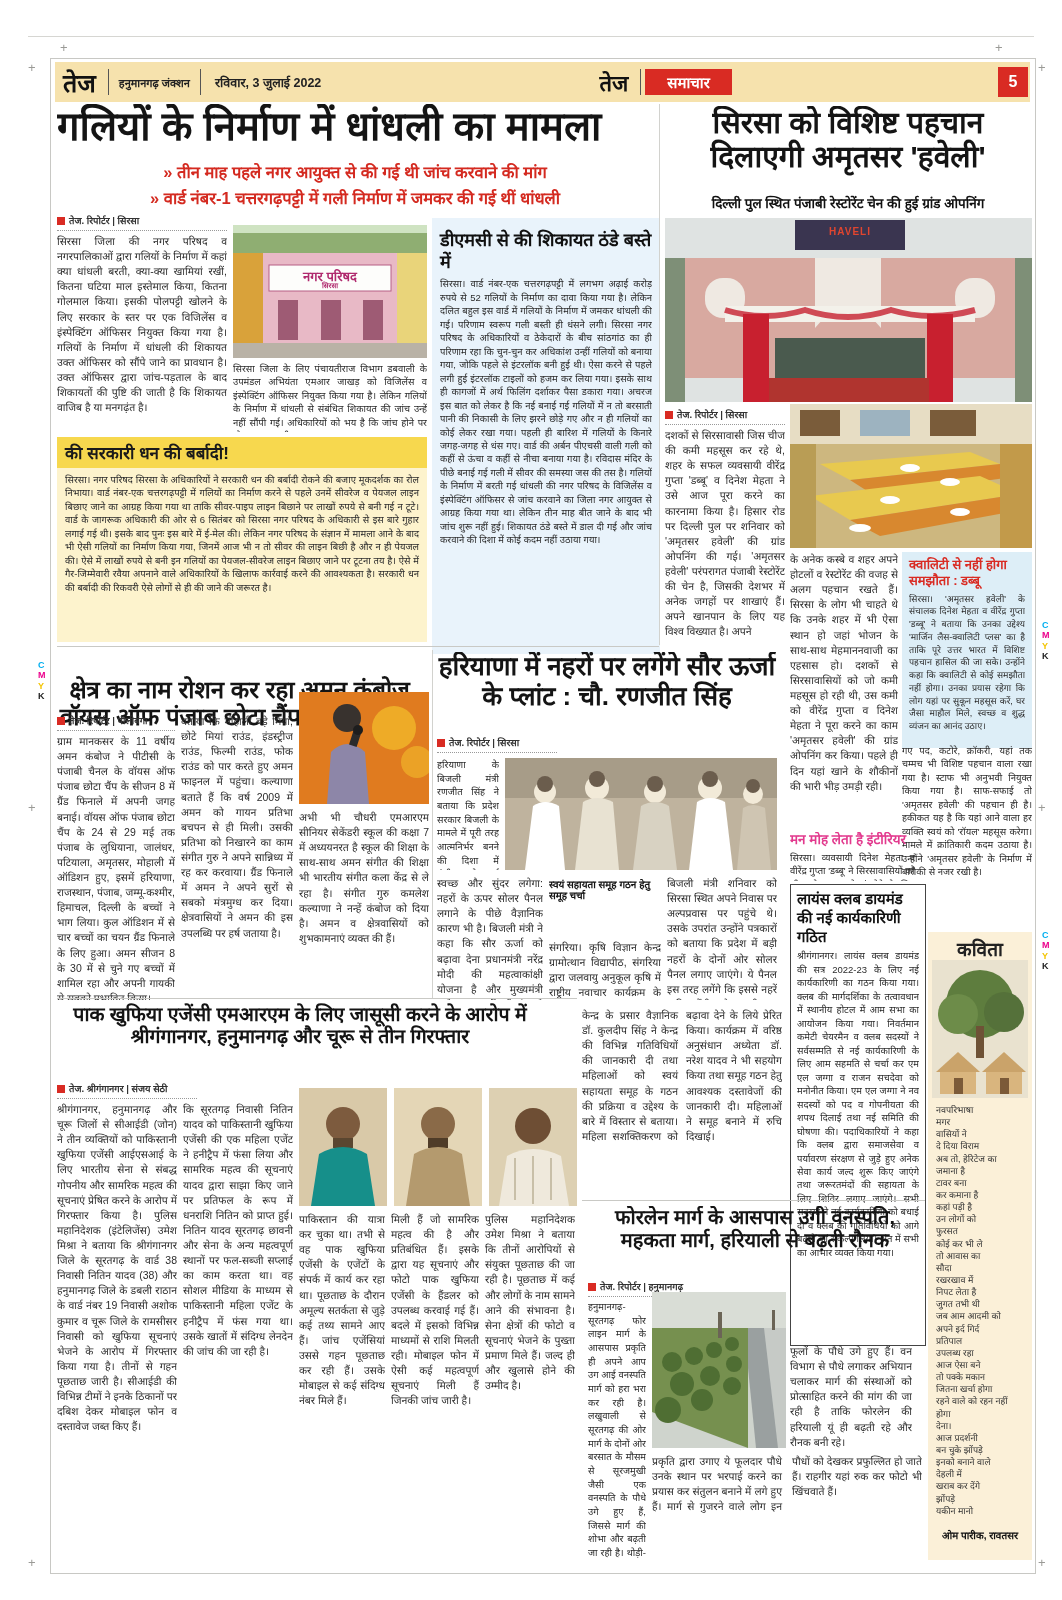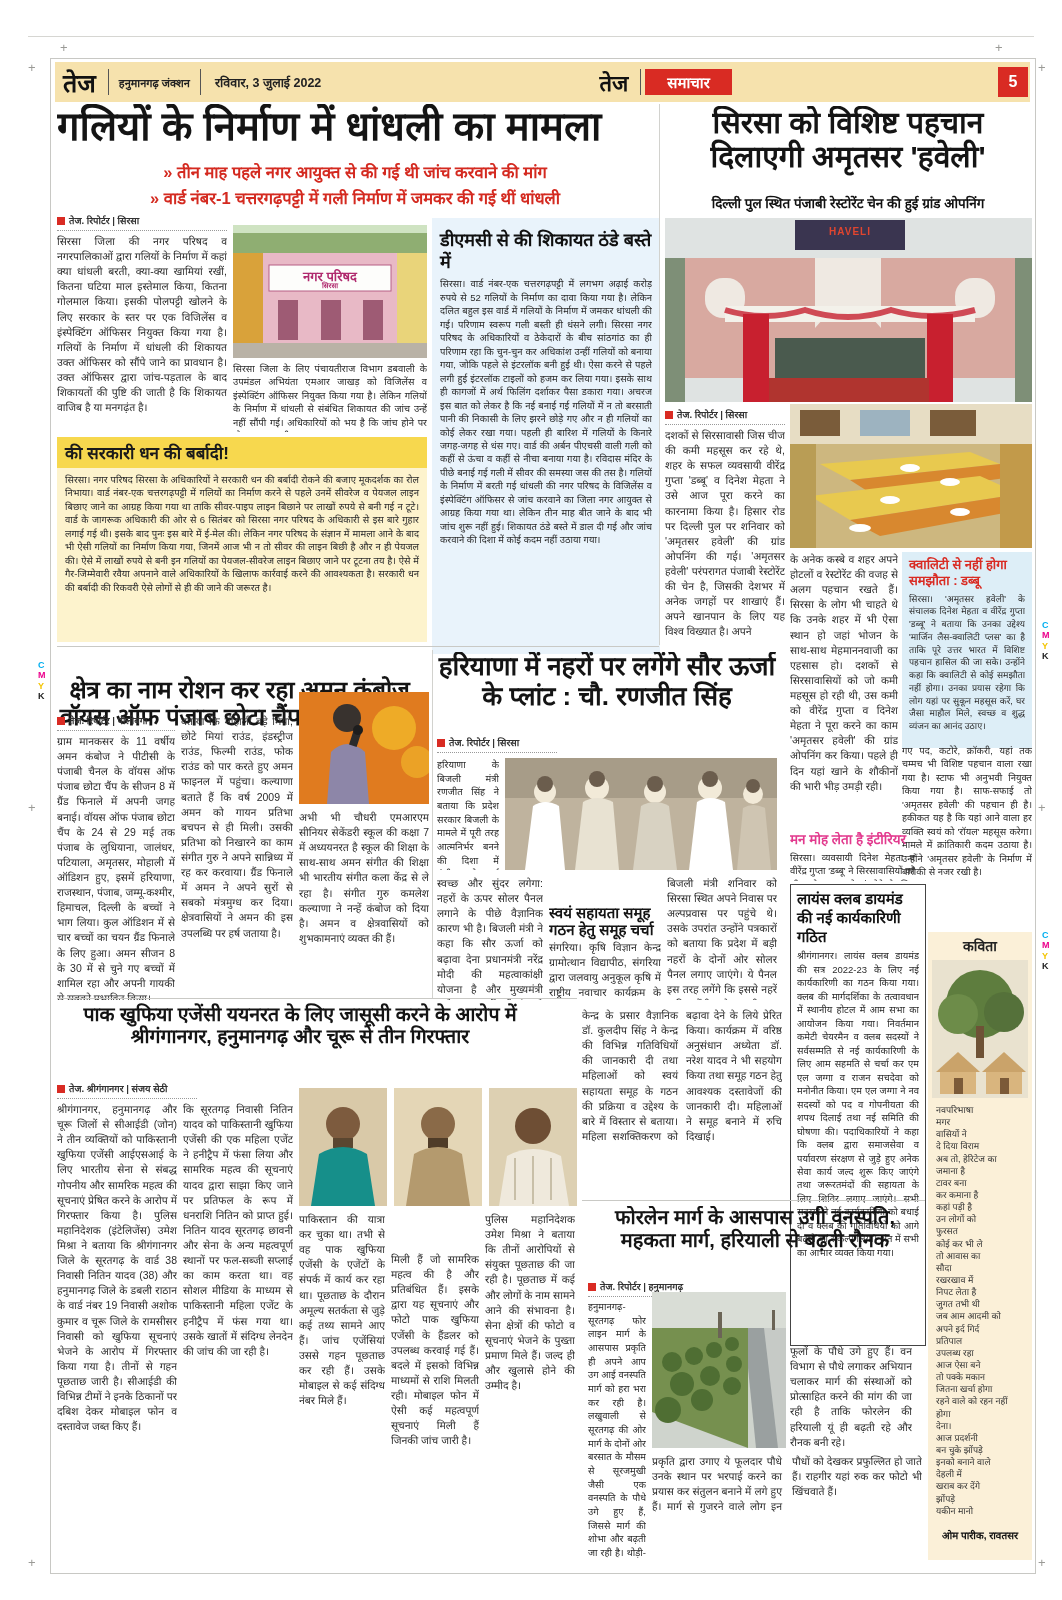--- a/index.html
+++ b/index.html
@@ -40,21 +40,21 @@
   .ybox .yhead{background:#f7d84e;color:#1a1a1a;font-size:17px;font-weight:800;padding:4px 8px;}
   .ybox .ybody{padding:5px 8px;}
   .bluebox{position:absolute;background:#e9f3fb;overflow:hidden;padding:12px 8px;}
   .bluebox .bhead{font-size:18px;font-weight:800;color:#101010;line-height:1.2;margin-bottom:4px;}
   .qbox{position:absolute;background:#ddeef7;overflow:hidden;padding:5px 7px;}
   .qbox .qhead{color:#d92b23;font-weight:800;font-size:13px;line-height:1.25;margin-bottom:3px;}
   .manmoh-h{color:#e23a8e;font-weight:800;font-size:13.5px;line-height:1.2;overflow:hidden;}
   .lions{position:absolute;border:1px solid #444;background:#fff;padding:5px 6px;overflow:hidden;}
   .lions .lhead{font-size:15px;font-weight:800;line-height:1.25;color:#111;margin-bottom:3px;}
   .kavita{position:absolute;background:#fbf0d8;overflow:hidden;}
-  .kavita .khead{text-align:center;font-weight:800;font-size:14px;padding-top:4px;}
+  .kavita .khead{text-align:center;font-weight:800;font-size:19px;padding-top:4px;}
   .poem{white-space:pre-line;font-size:9px;line-height:1.35;color:#333;overflow:hidden;}
   .poet{font-weight:800;font-size:10px;color:#111;text-align:center;}
   .photo{position:absolute;overflow:hidden;background:#ddd;}
   .photo svg{display:block;width:100%;height:100%;}
 </style>
 </head>
 <body>
 
 <div class="sheet">
   <div class="topline"></div>
@@ -318,26 +318,26 @@
       <path d="M70 112 L78 44 Q92 36 108 44 L114 112 Z" fill="#e8e2d2"></path>
       <path d="M128 112 L136 48 Q150 40 164 48 L172 112 Z" fill="#d8d2c2"></path>
       <path d="M184 112 L192 44 Q205 36 220 44 L228 112 Z" fill="#ffffff"></path>
       <path d="M232 112 L238 50 Q248 44 260 50 L266 112 Z" fill="#cfc5b2"></path>
     </svg>
   </div>
   <div class="abs bt" style="left:437px;top:758px;width:62px;height:112px;font-size:9.5px;">हरियाणा के बिजली मंत्री रणजीत सिंह ने बताया कि प्रदेश सरकार बिजली के मामले में पूरी तरह आत्मनिर्भर बनने की दिशा में गंभीरता से कार्य कर रही है। प्रदेश में जो भी पावर प्लांट लगाने की योजना बनाई जा रही है, उन पर निरंतर ध्यान दिया जा रहा है। नवीन एवं नवीकरणीय ऊर्जा विभाग प्रदेश की बड़ी नहरों पर सोलर पैनल के जरिए पावर प्लांट लगाने का प्रयास बनाया जा रहा है।</div>
   <div class="abs bt" style="left:437px;top:876px;width:106px;height:124px;">स्वच्छ और सुंदर लगेगा: नहरों के ऊपर सोलर पैनल लगाने के पीछे वैज्ञानिक कारण भी है। बिजली मंत्री ने कहा कि सौर ऊर्जा को बढ़ावा देना प्रधानमंत्री नरेंद्र मोदी की महत्वाकांक्षी योजना है और मुख्यमंत्री मनोहर लाल की भी मंशा है कि हर खेत व हर घर तक बिजली पहुंचे।</div>
   <div class="abs bt" style="left:667px;top:876px;width:110px;height:124px;">बिजली मंत्री शनिवार को सिरसा स्थित अपने निवास पर अल्पप्रवास पर पहुंचे थे। उसके उपरांत उन्होंने पत्रकारों को बताया कि प्रदेश में बड़ी नहरों के दोनों ओर सोलर पैनल लगाए जाएंगे। ये पैनल इस तरह लगेंगे कि इससे नहरें ढकी रहेंगी और पानी का वाष्पीकरण भी रुकेगा।</div>
 
-  <div class="abs hl" style="left:549px;top:904px;width:112px;height:38px;font-size:15px;">स्वयं सहायता समूह गठन हेतु समूह चर्चा</div>
+  <div class="abs hl" style="left:549px;top:879px;width:112px;height:38px;font-size:10px;">स्वयं सहायता समूह गठन हेतु समूह चर्चा</div>
   <div class="abs bt" style="left:549px;top:940px;width:112px;height:60px;">संगरिया। कृषि विज्ञान केन्द्र ग्रामोत्थान विद्यापीठ, संगरिया द्वारा जलवायु अनुकूल कृषि में राष्ट्रीय नवाचार कार्यक्रम के अन्तर्गत गांव हिरणावाली में स्वयं सहायता समूह के गठन विषय पर समूह चर्चा का आयोजन किया गया। जिसमें 29 ग्रामीण महिलाओं ने भाग लिया।</div>
   <div class="abs bt" style="left:582px;top:1008px;width:200px;height:190px;column-count:2;column-gap:8px;">केन्द्र के प्रसार वैज्ञानिक डॉ. कुलदीप सिंह ने केन्द्र की विभिन्न गतिविधियों की जानकारी दी तथा महिलाओं को स्वयं सहायता समूह के गठन की प्रक्रिया व उद्देश्य के बारे में विस्तार से बताया। महिला सशक्तिकरण को बढ़ावा देने के लिये प्रेरित किया। कार्यक्रम में वरिष्ठ अनुसंधान अध्येता डॉ. नरेश यादव ने भी सहयोग किया तथा समूह गठन हेतु आवश्यक दस्तावेजों की जानकारी दी। महिलाओं ने समूह बनाने में रुचि दिखाई।</div>
 
   <div class="hline" style="left:57px;top:998px;width:520px;"></div>
-  <div class="abs hl" style="left:57px;top:1003px;width:486px;height:74px;font-size:19.5px;text-align:center;">पाक खुफिया एजेंसी ययनरत के लिए जासूसी करने के आरोप में श्रीगंगानगर, हनुमानगढ़ और चूरू से तीन गिरफ्तार</div>
+  <div class="abs hl" style="left:57px;top:1003px;width:486px;height:74px;font-size:19.5px;text-align:center;">पाक खुफिया एजेंसी एमआरएम के लिए जासूसी करने के आरोप में श्रीगंगानगर, हनुमानगढ़ और चूरू से तीन गिरफ्तार</div>
   <div class="abs byline" style="left:57px;top:1082px;width:140px;">
     <span class="ric"></span>
     <span>तेज. श्रीगंगानगर | संजय सेठी</span>
   </div>
   <div class="abs bt" style="left:57px;top:1102px;width:120px;height:458px;">श्रीगंगानगर, हनुमानगढ़ और चूरू जिलों से सीआईडी (जोन) ने तीन व्यक्तियों को पाकिस्तानी खुफिया एजेंसी आईएसआई के लिए भारतीय सेना से संबद्ध गोपनीय और सामरिक महत्व की सूचनाएं प्रेषित करने के आरोप में गिरफ्तार किया है। पुलिस महानिदेशक (इंटेलिजेंस) उमेश मिश्रा ने बताया कि श्रीगंगानगर जिले के सूरतगढ़ के वार्ड 38 निवासी नितिन यादव (38) और हनुमानगढ़ जिले के डबली राठान के वार्ड नंबर 19 निवासी अशोक कुमार व चूरू जिले के रामसीसर निवासी को खुफिया सूचनाएं भेजने के आरोप में गिरफ्तार किया गया है। तीनों से गहन पूछताछ जारी है। सीआईडी की विभिन्न टीमों ने इनके ठिकानों पर दबिश देकर मोबाइल फोन व दस्तावेज जब्त किए हैं।</div>
   <div class="abs bt" style="left:183px;top:1102px;width:110px;height:458px;">कि सूरतगढ़ निवासी नितिन यादव को पाकिस्तानी खुफिया एजेंसी की एक महिला एजेंट ने हनीट्रैप में फंसा लिया और सामरिक महत्व की सूचनाएं यादव द्वारा साझा किए जाने पर प्रतिफल के रूप में धनराशि नितिन को प्राप्त हुई। नितिन यादव सूरतगढ़ छावनी और सेना के अन्य महत्वपूर्ण स्थानों पर फल-सब्जी सप्लाई का काम करता था। वह सोशल मीडिया के माध्यम से पाकिस्तानी महिला एजेंट के हनीट्रैप में फंस गया था। उसके खातों में संदिग्ध लेनदेन की जांच की जा रही है।</div>
 
   <div class="photo" style="left:299px;top:1088px;width:278px;height:118px;background:#fff;">
     <svg viewBox="0 0 278 118" preserveAspectRatio="none">
       <rect width="278" height="118" fill="#ffffff"></rect>
@@ -351,21 +351,21 @@
       <path d="M107 118 L115 66 Q139 52 163 66 L171 118 Z" fill="#b49a6e"></path>
       <rect x="190" y="0" width="88" height="118" fill="#ddd0b2"></rect>
       <circle cx="234" cy="38" r="18" fill="#6e4e34"></circle>
       <path d="M200 118 L208 68 Q234 54 262 68 L270 118 Z" fill="#efe9dc"></path>
       <line x1="216" y1="70" x2="216" y2="112" stroke="#c8bfa8" stroke-width="2"></line>
       <line x1="234" y1="68" x2="234" y2="116" stroke="#c8bfa8" stroke-width="2"></line>
       <line x1="252" y1="70" x2="252" y2="112" stroke="#c8bfa8" stroke-width="2"></line>
     </svg>
   </div>
   <div class="abs bt" style="left:299px;top:1212px;width:86px;height:348px;">पाकिस्तान की यात्रा कर चुका था। तभी से वह पाक खुफिया एजेंसी के एजेंटों के संपर्क में कार्य कर रहा था। पूछताछ के दौरान अमूल्य सतर्कता से जुड़े कई तथ्य सामने आए हैं। जांच एजेंसियां उससे गहन पूछताछ कर रही हैं। उसके मोबाइल से कई संदिग्ध नंबर मिले हैं।</div>
-  <div class="abs bt" style="left:391px;top:1252px;width:88px;height:348px;">मिली हैं जो सामरिक महत्व की है और प्रतिबंधित हैं। इसके द्वारा यह सूचनाएं और फोटो पाक खुफिया एजेंसी के हैंडलर को उपलब्ध करवाई गई हैं। बदले में इसको विभिन्न माध्यमों से राशि मिलती रही। मोबाइल फोन में ऐसी कई महत्वपूर्ण सूचनाएं मिली हैं जिनकी जांच जारी है।</div>
+  <div class="abs bt" style="left:391px;top:1212px;width:88px;height:348px;">मिली हैं जो सामरिक महत्व की है और प्रतिबंधित हैं। इसके द्वारा यह सूचनाएं और फोटो पाक खुफिया एजेंसी के हैंडलर को उपलब्ध करवाई गई हैं। बदले में इसको विभिन्न माध्यमों से राशि मिलती रही। मोबाइल फोन में ऐसी कई महत्वपूर्ण सूचनाएं मिली हैं जिनकी जांच जारी है।</div>
   <div class="abs bt" style="left:485px;top:1212px;width:90px;height:348px;">पुलिस महानिदेशक उमेश मिश्रा ने बताया कि तीनों आरोपियों से संयुक्त पूछताछ की जा रही है। पूछताछ में कई और लोगों के नाम सामने आने की संभावना है। सेना क्षेत्रों की फोटो व सूचनाएं भेजने के पुख्ता प्रमाण मिले हैं। जल्द ही और खुलासे होने की उम्मीद है।</div>
 
   <div class="hline" style="left:582px;top:1200px;width:343px;"></div>
   <div class="abs hl" style="left:588px;top:1206px;width:334px;height:68px;font-size:20px;text-align:center;">फोरलेन मार्ग के आसपास उगी वनस्पति, महकता मार्ग, हरियाली से बढ़ती रौनक</div>
   <div class="abs byline" style="left:588px;top:1280px;width:130px;">
     <span class="ric"></span>
     <span>तेज. रिपोर्टर | हनुमानगढ़</span>
   </div>
   <div class="abs bt" style="left:588px;top:1300px;width:58px;height:260px;font-size:9.5px;">हनुमानगढ़-सूरतगढ़ फोर लाइन मार्ग के आसपास प्रकृति ही अपने आप उग आई वनस्पति मार्ग को हरा भरा कर रही है। लखुवाली से सूरतगढ़ की ओर मार्ग के दोनों ओर बरसात के मौसम से सूरजमुखी जैसी एक वनस्पति के पौधे उगे हुए हैं, जिससे मार्ग की शोभा और बढ़ती जा रही है। थोड़ी-थोड़ी दूरी पर खेतों के सहय-मार्ग पर फूलों के पौधे अपनी छटा बिखेर रहे हैं।</div>
 

